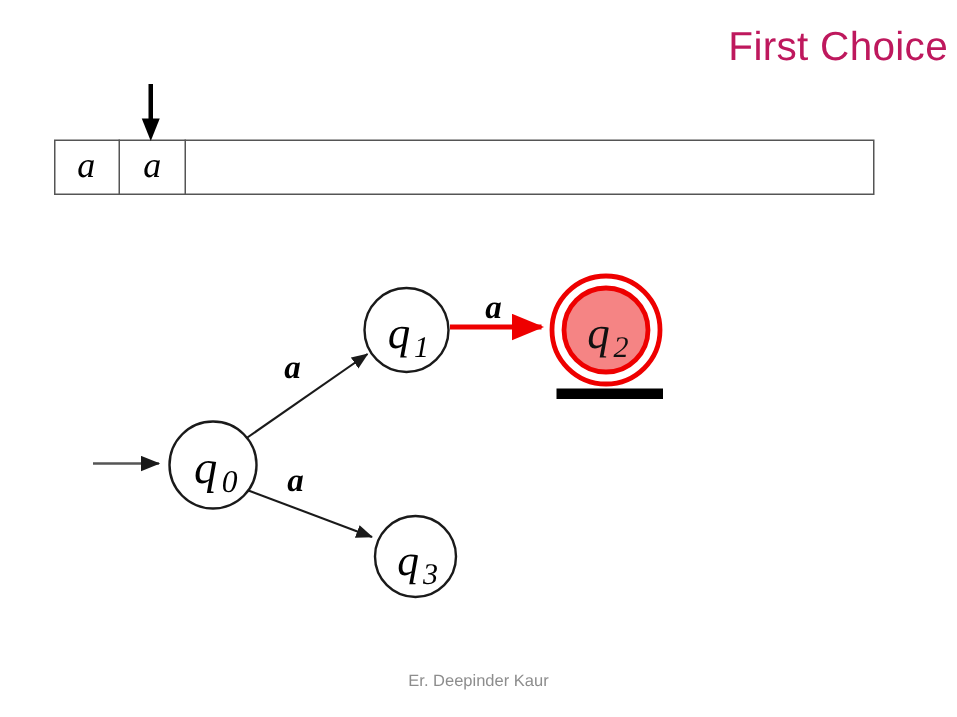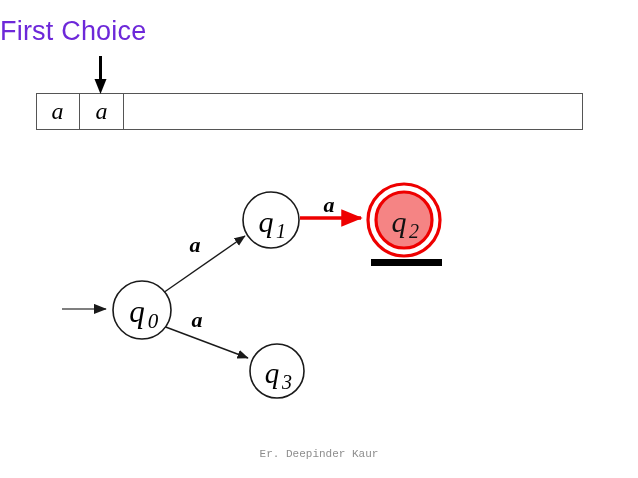--- a/index.html
+++ b/index.html
@@ -13,23 +13,23 @@
     height: 478px;
     background: #ffffff;
     overflow: hidden;
     font-family: "Liberation Sans", sans-serif;
   }
   #title {
     position: absolute;
     left: 0;
     top: 16px;
     width: 632px;
-    text-align: left;
+    text-align: right;
     font-size: 27px;
-    color: #6d28d9;
+    color: #be185d;
     font-family: "Liberation Sans", sans-serif;
     letter-spacing: 0.2px;
   }
   #tape-wrap {
     position: absolute;
     left: 36px;
     top: 93px;
     width: 547px;
     height: 37px;
   }
@@ -65,21 +65,21 @@
     height: 38px;
   }
   #footer {
     position: absolute;
     left: 0;
     top: 448px;
     width: 638px;
     text-align: center;
     font-size: 11px;
     color: #8d8d8d;
-    font-family: Liberation Mono, monospace;
+    font-family: Liberation Sans, sans-serif;
   }
   #automaton {
     position: absolute;
     left: 0;
     top: 0;
     width: 638px;
     height: 478px;
   }
   .state-label {
     font-family: "Liberation Serif", serif;

